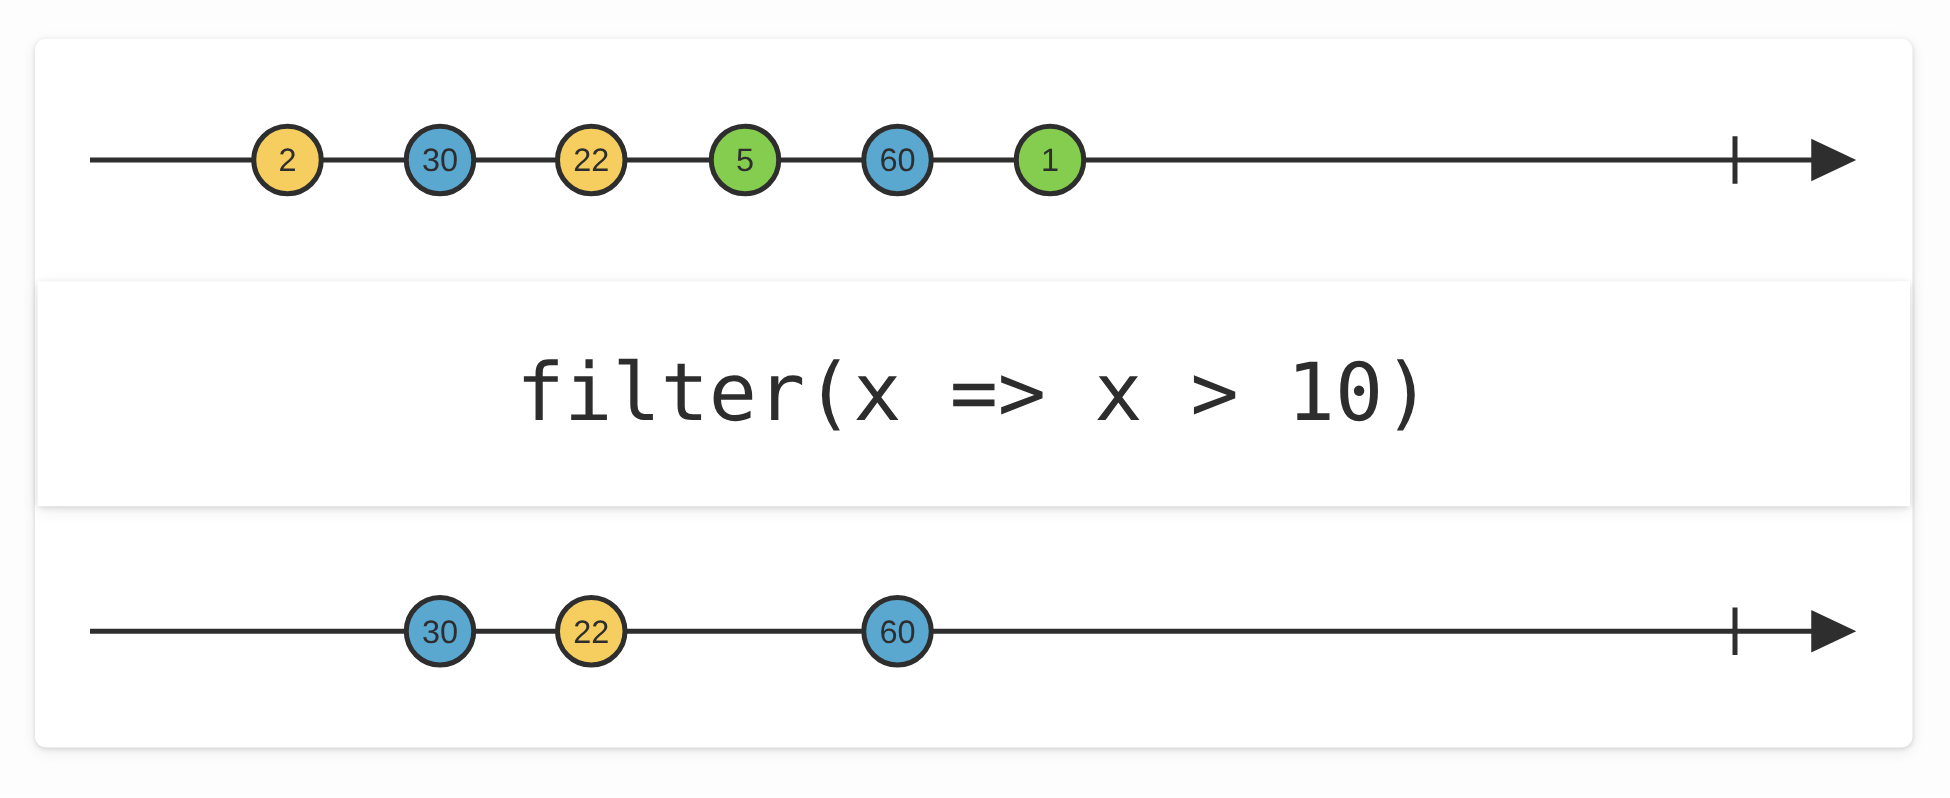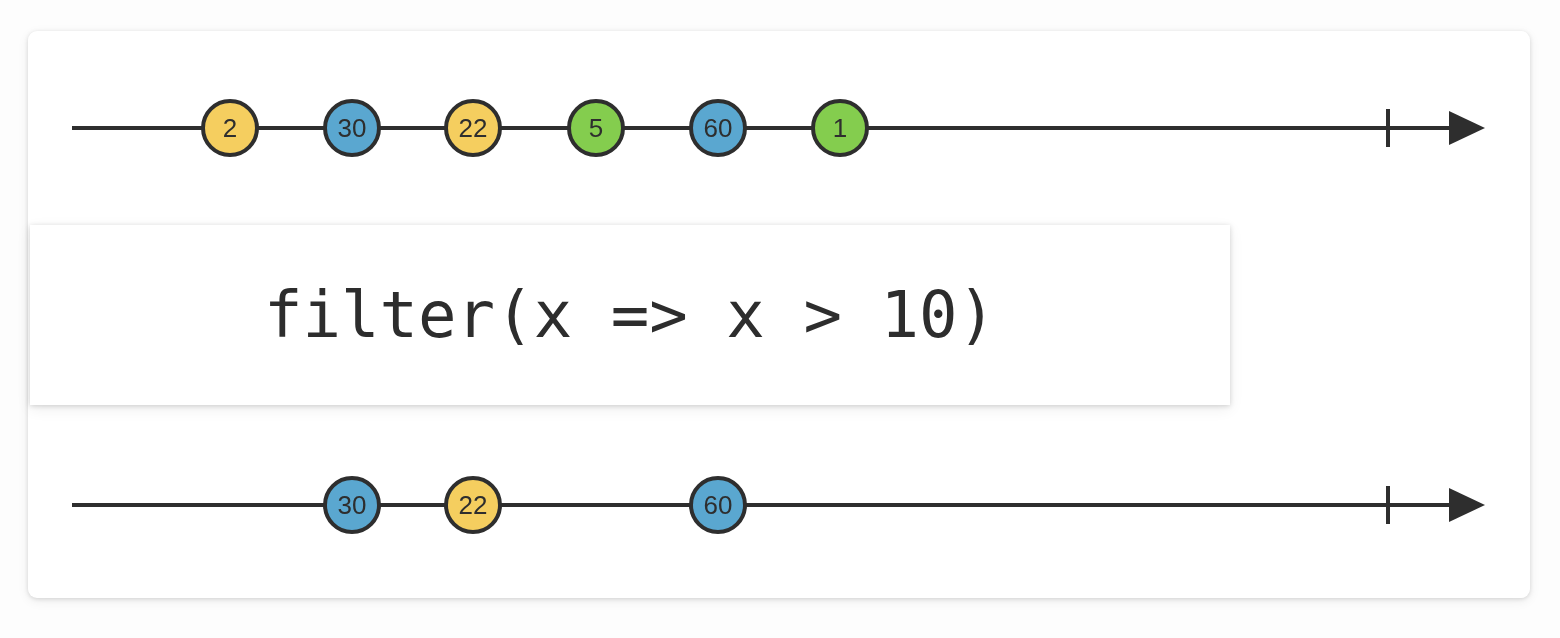--- a/index.html
+++ b/index.html
@@ -46,21 +46,21 @@
   }
   .timeline-svg {
     display: block;
   }
 
   
   .operator-band {
     position: absolute;
     left: 30px;
     top: 225px;
-    width: 1200px;
+    width: 1498px;
     height: 180px;
     background: #ffffff;
     box-shadow: 0 1px 5px rgba(0,0,0,0.16), 0 4px 14px rgba(0,0,0,0.07);
     display: flex;
     align-items: center;
     justify-content: center;
   }
   .operator-label {
     font-family: "DejaVu Sans Mono", "Liberation Mono", monospace;
     font-size: 64px;

